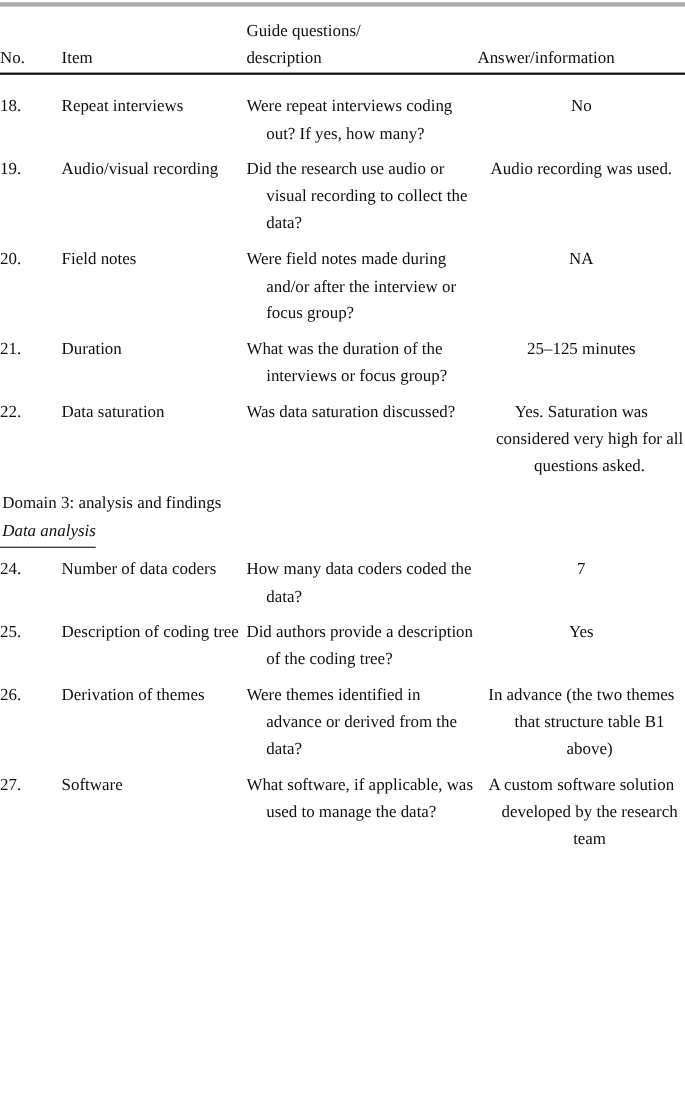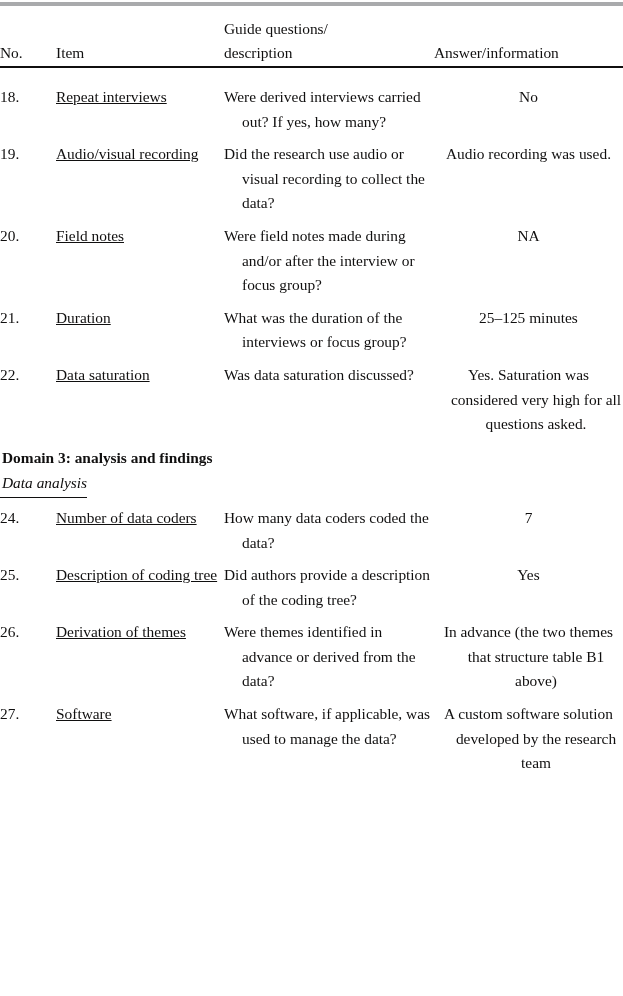--- a/index.html
+++ b/index.html
@@ -92,21 +92,20 @@
   td.cell-no {
     font-weight: bold;
     padding-left: 2px;
     white-space: nowrap;
   }
   td.cell-item {
     padding-left: 0px;
     padding-right: 10px;
     text-indent: -18px;
     margin-left: 18px;
-    text-decoration: underline;
   }
   td.cell-item > span.hang {
     display: block;
     padding-left: 18px;
     text-indent: -18px;
   }
   td.cell-q {
     padding-right: 14px;
   }
   td.cell-q > span.hang {
@@ -122,21 +121,21 @@
     padding-left: 15px;
     text-indent: -15px;
     text-align: center;
   }
 
   
   tr.section-row td {
     padding-top: 9px;
   }
   .domain-heading {
-    font-weight: bold;
+    font-weight: normal;
     white-space: nowrap;
     padding-left: 2px;
   }
   tr.subsection-row td {
     padding-top: 1px;
     font-style: italic;
   }
   .subsection-heading {
     display: inline-block;
     border-bottom: 1.4px solid #100f0f;
@@ -169,21 +168,21 @@
             <div>description</div>
           </td>
           <td class="head-ans">Answer/information</td>
         </tr>
         <tr class="body-row first-body">
           <td class="cell-no">18.</td>
           <td class="cell-item">
             <span class="hang">Repeat interviews</span>
           </td>
           <td class="cell-q">
-            <span class="hang">Were derived interviews carried out? If yes, how many?</span>
+            <span class="hang">Were repeat interviews coding out? If yes, how many?</span>
           </td>
           <td class="cell-ans">
             <span class="hang">No</span>
           </td>
         </tr>
         <tr class="body-row">
           <td class="cell-no">19.</td>
           <td class="cell-item">
             <span class="hang">Audio/visual recording</span>
           </td>

